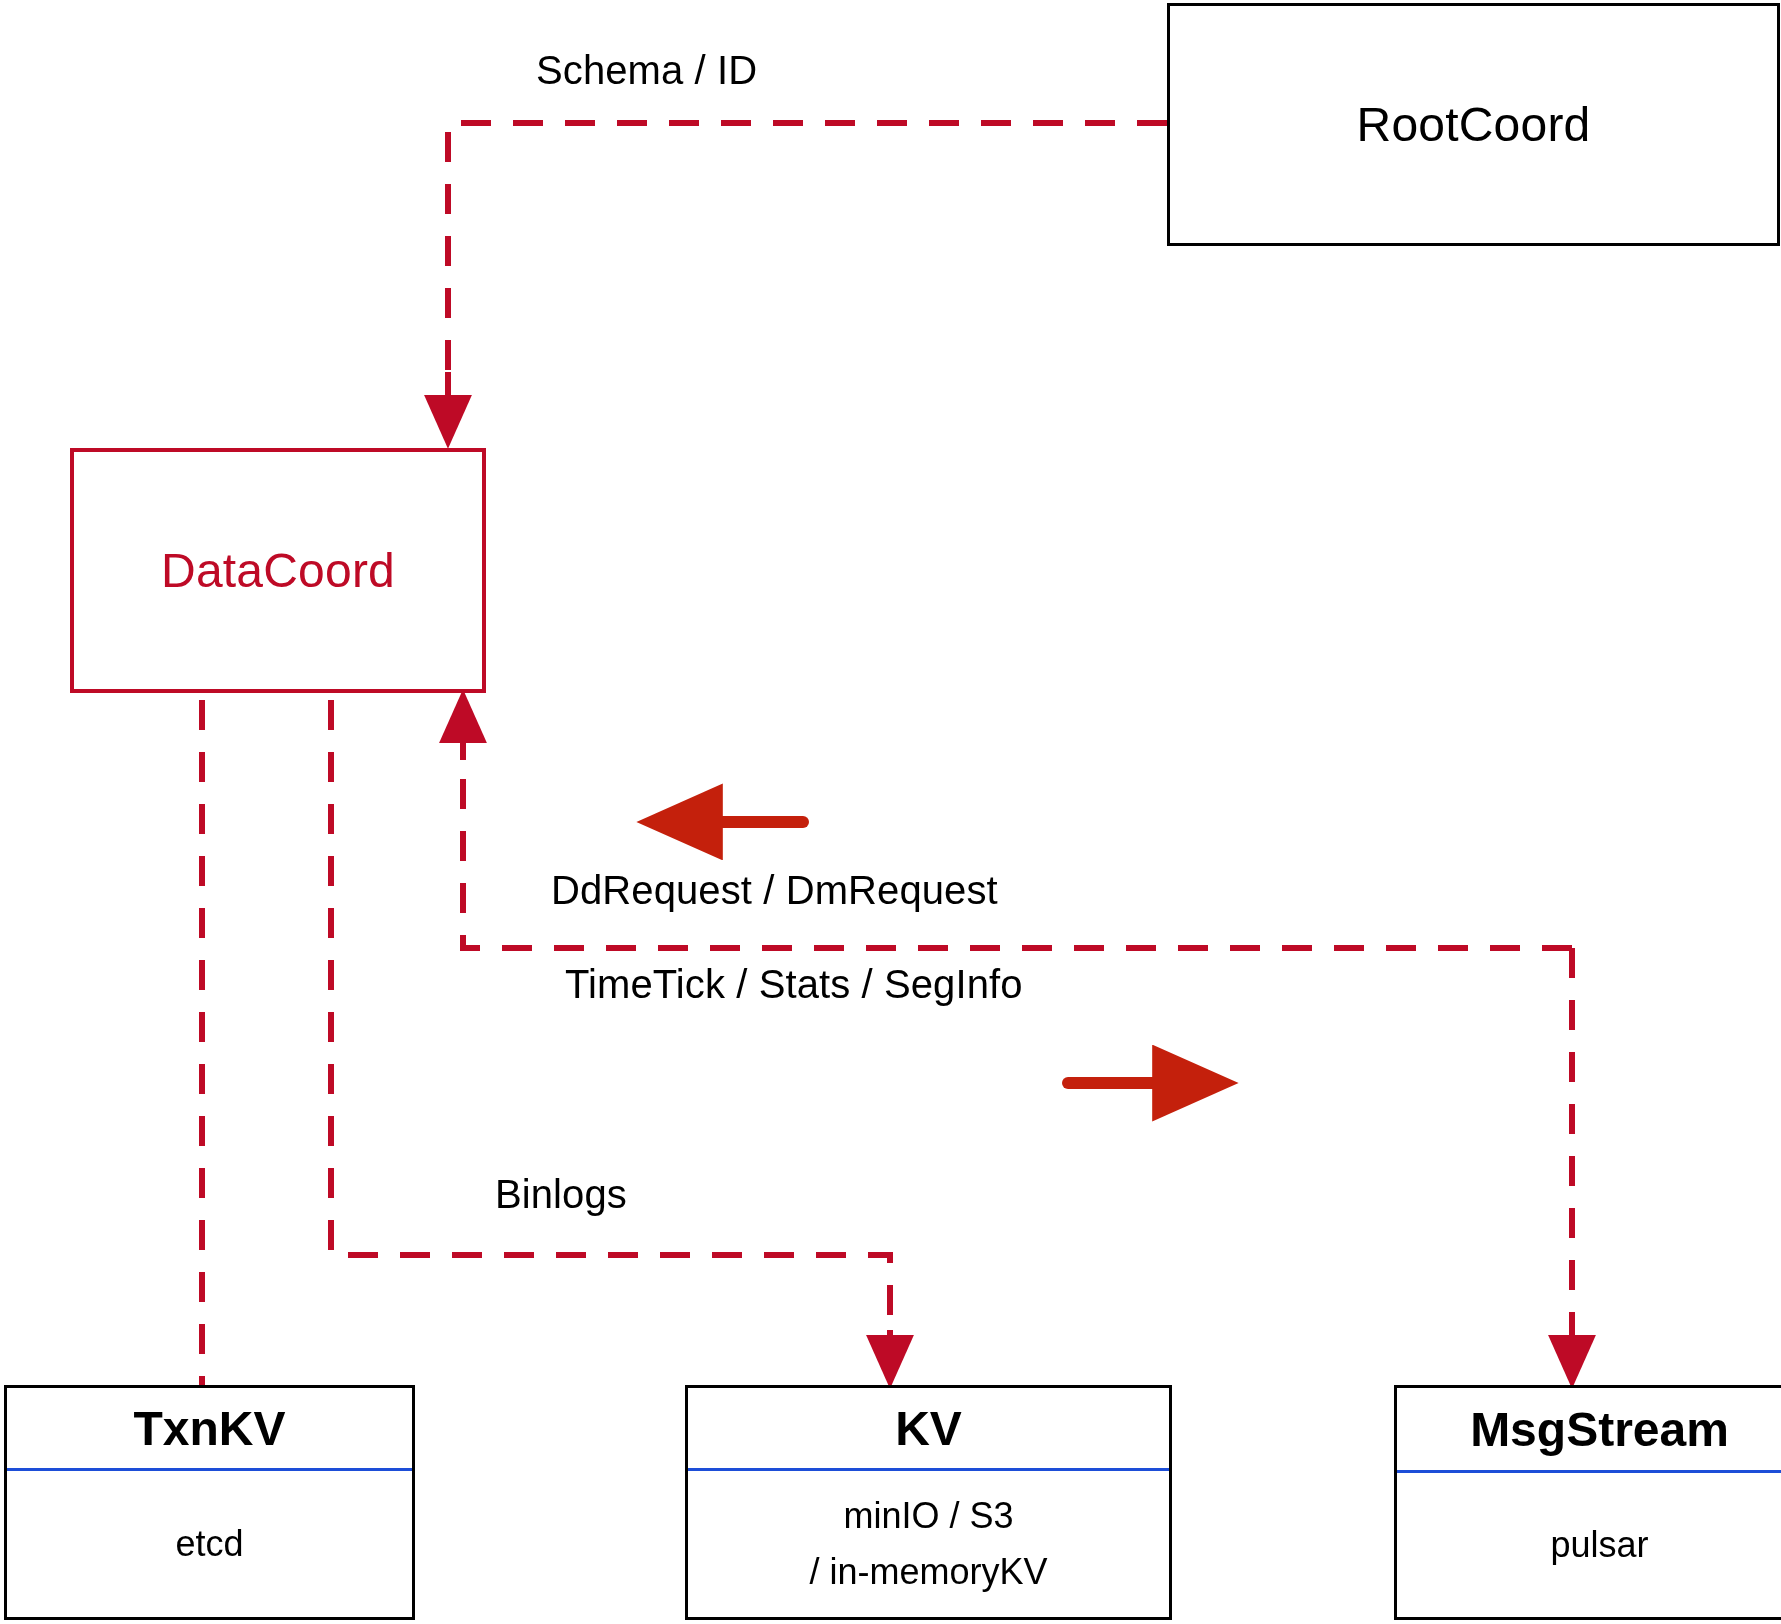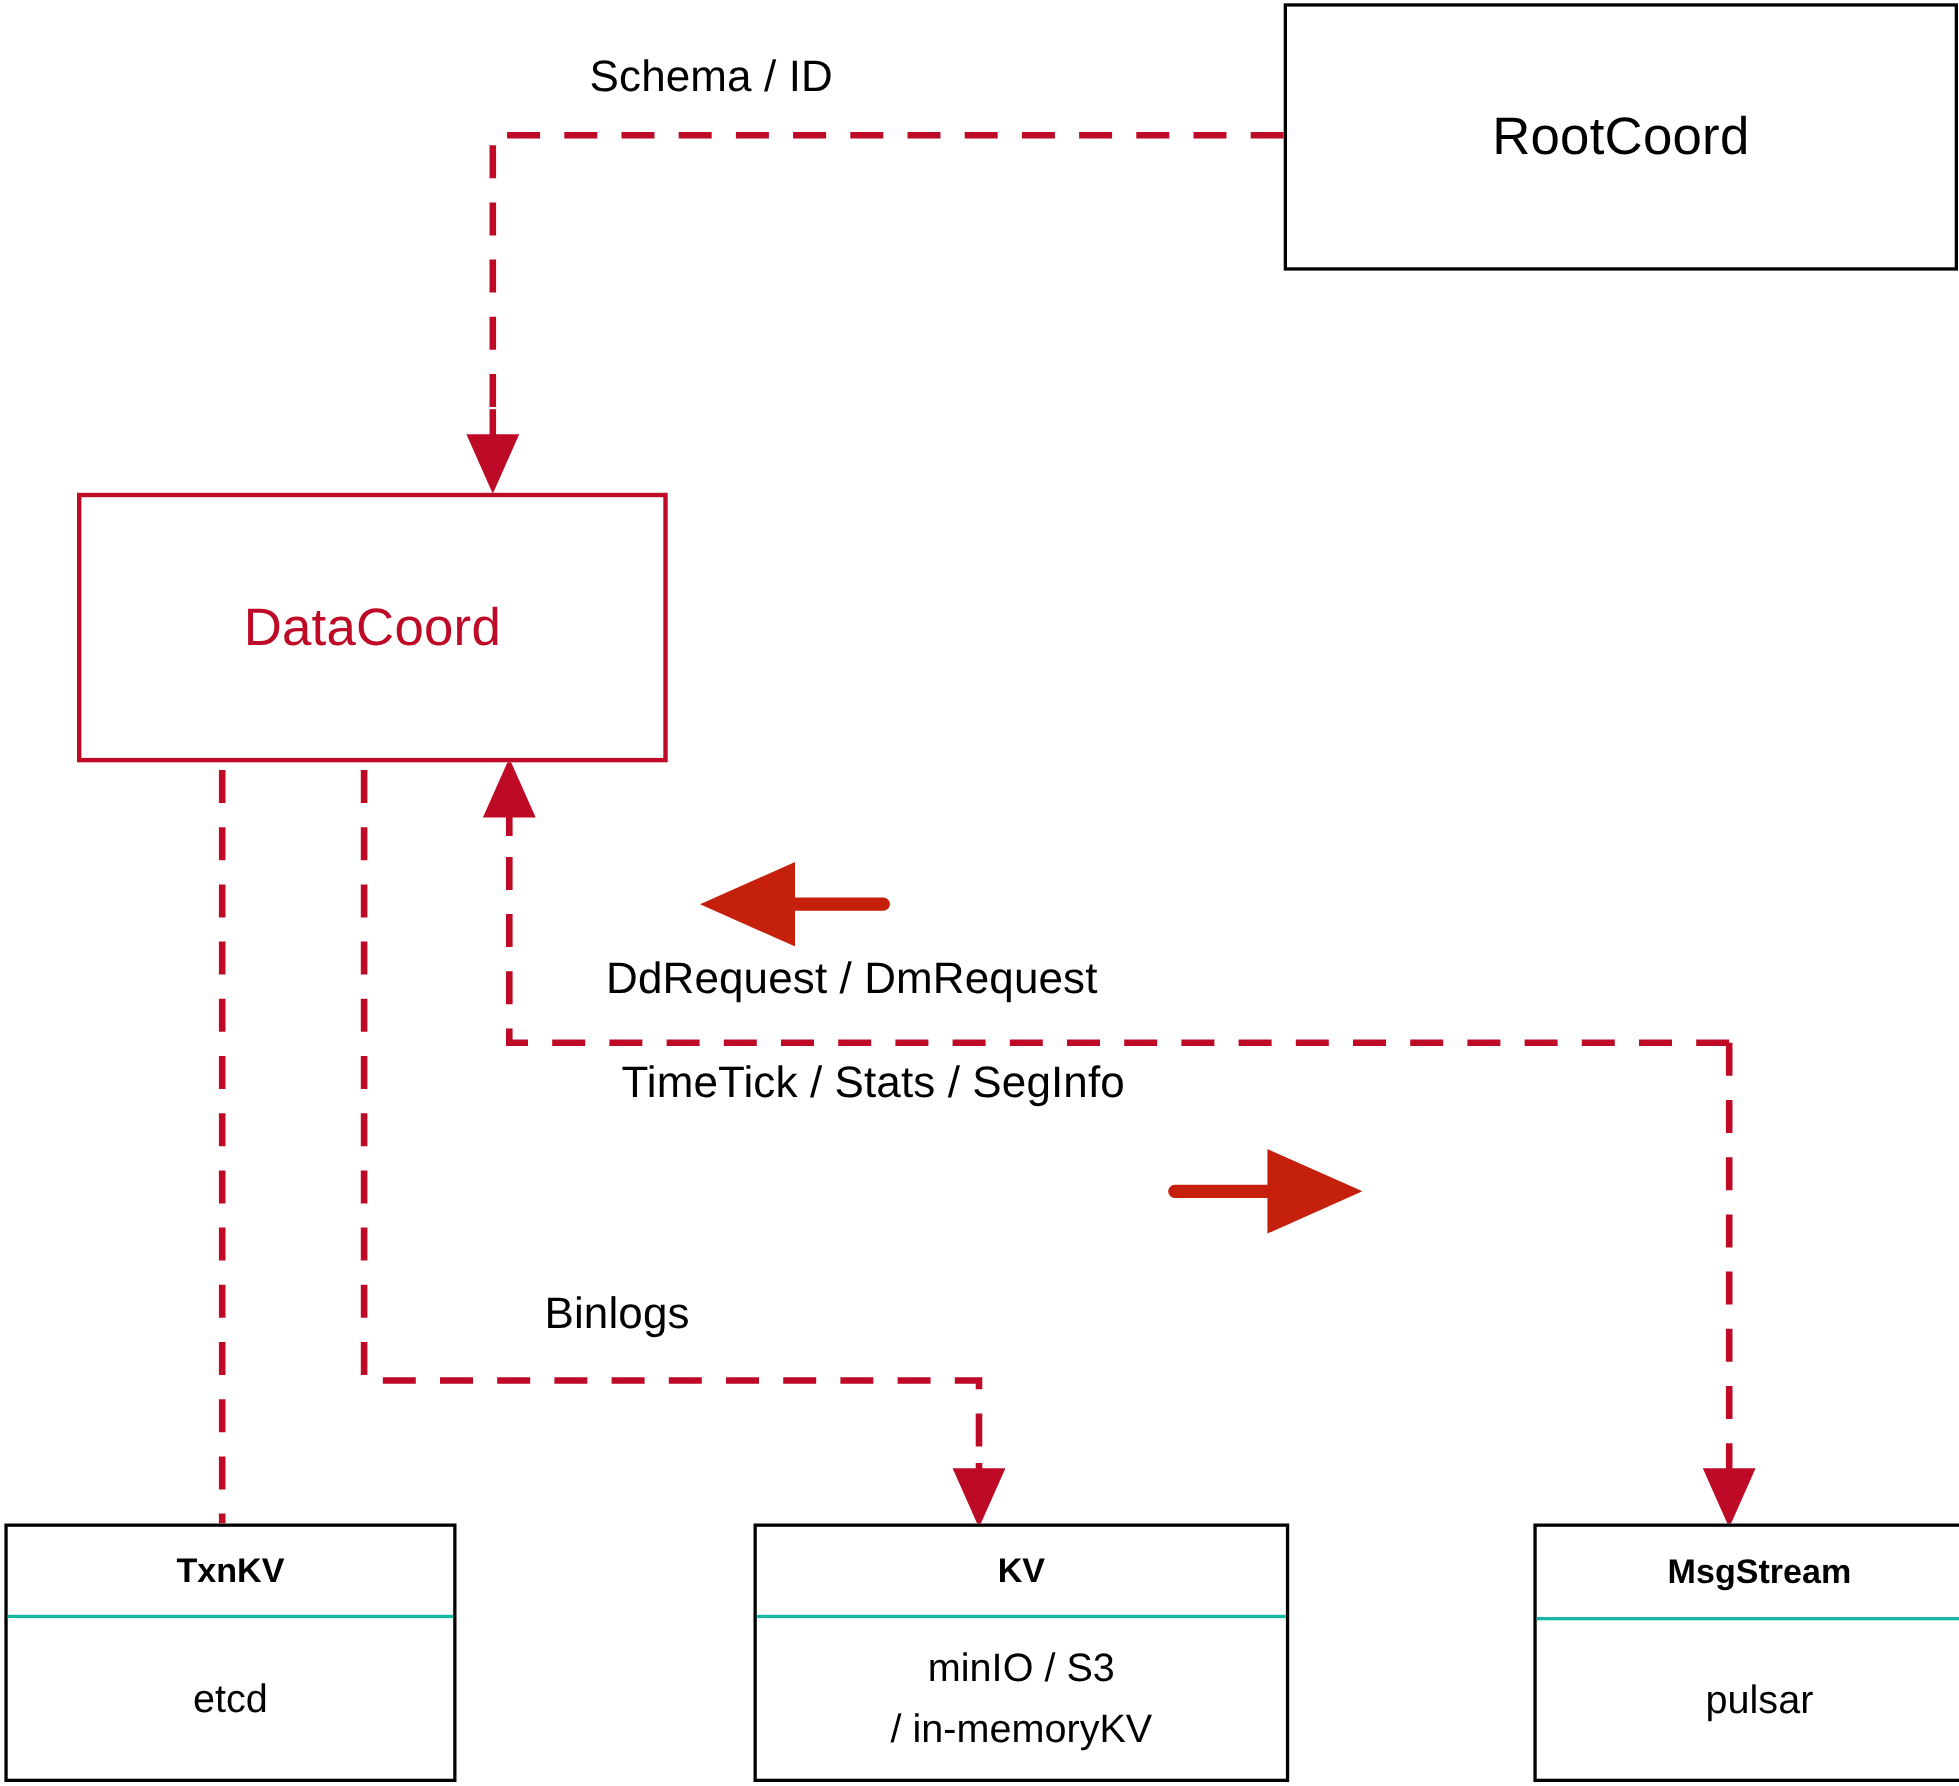--- a/index.html
+++ b/index.html
@@ -51,25 +51,25 @@
     font-weight: 400;
     letter-spacing: 0.2px;
   }
   .node-split {
     border: 3px solid #000000;
     display: flex;
     flex-direction: column;
     background: #ffffff;
   }
   .node-split .split-head {
-    border-bottom: 3px solid #14b8a6;
+    border-bottom: 3px solid #1d4ed8;
     display: flex;
     align-items: center;
     justify-content: center;
-    font-size: 31px;
+    font-size: 48px;
     font-weight: bold;
     color: #000000;
   }
   .node-split .split-body {
     flex: 1;
     display: flex;
     flex-direction: column;
     align-items: center;
     justify-content: center;
     font-size: 36px;
@@ -128,21 +128,21 @@
     </g>
     <g>
       <path d="M1068,1083 L1205,1083" fill="none" stroke="#C4200C" stroke-width="12" stroke-linecap="round" marker-end="url(#arrow-bright)"></path>
     </g>
   </svg>
 
   <div class="node-box node-plain" style="left:1167px; top:3px; width:613px; height:243px;">
     <span class="node-title">RootCoord</span>
   </div>
 
-  <div class="node-box node-accent" style="left:70px; top:448px; width:537px; height:245px;">
+  <div class="node-box node-accent" style="left:70px; top:448px; width:416px; height:245px;">
     <span class="node-title">DataCoord</span>
   </div>
 
   <div class="node-box node-split" style="left:4px; top:1385px; width:411px; height:235px;">
     <div class="split-head" style="height:80px;">TxnKV</div>
     <div class="split-body">
       <span>etcd</span>
     </div>
   </div>
 

